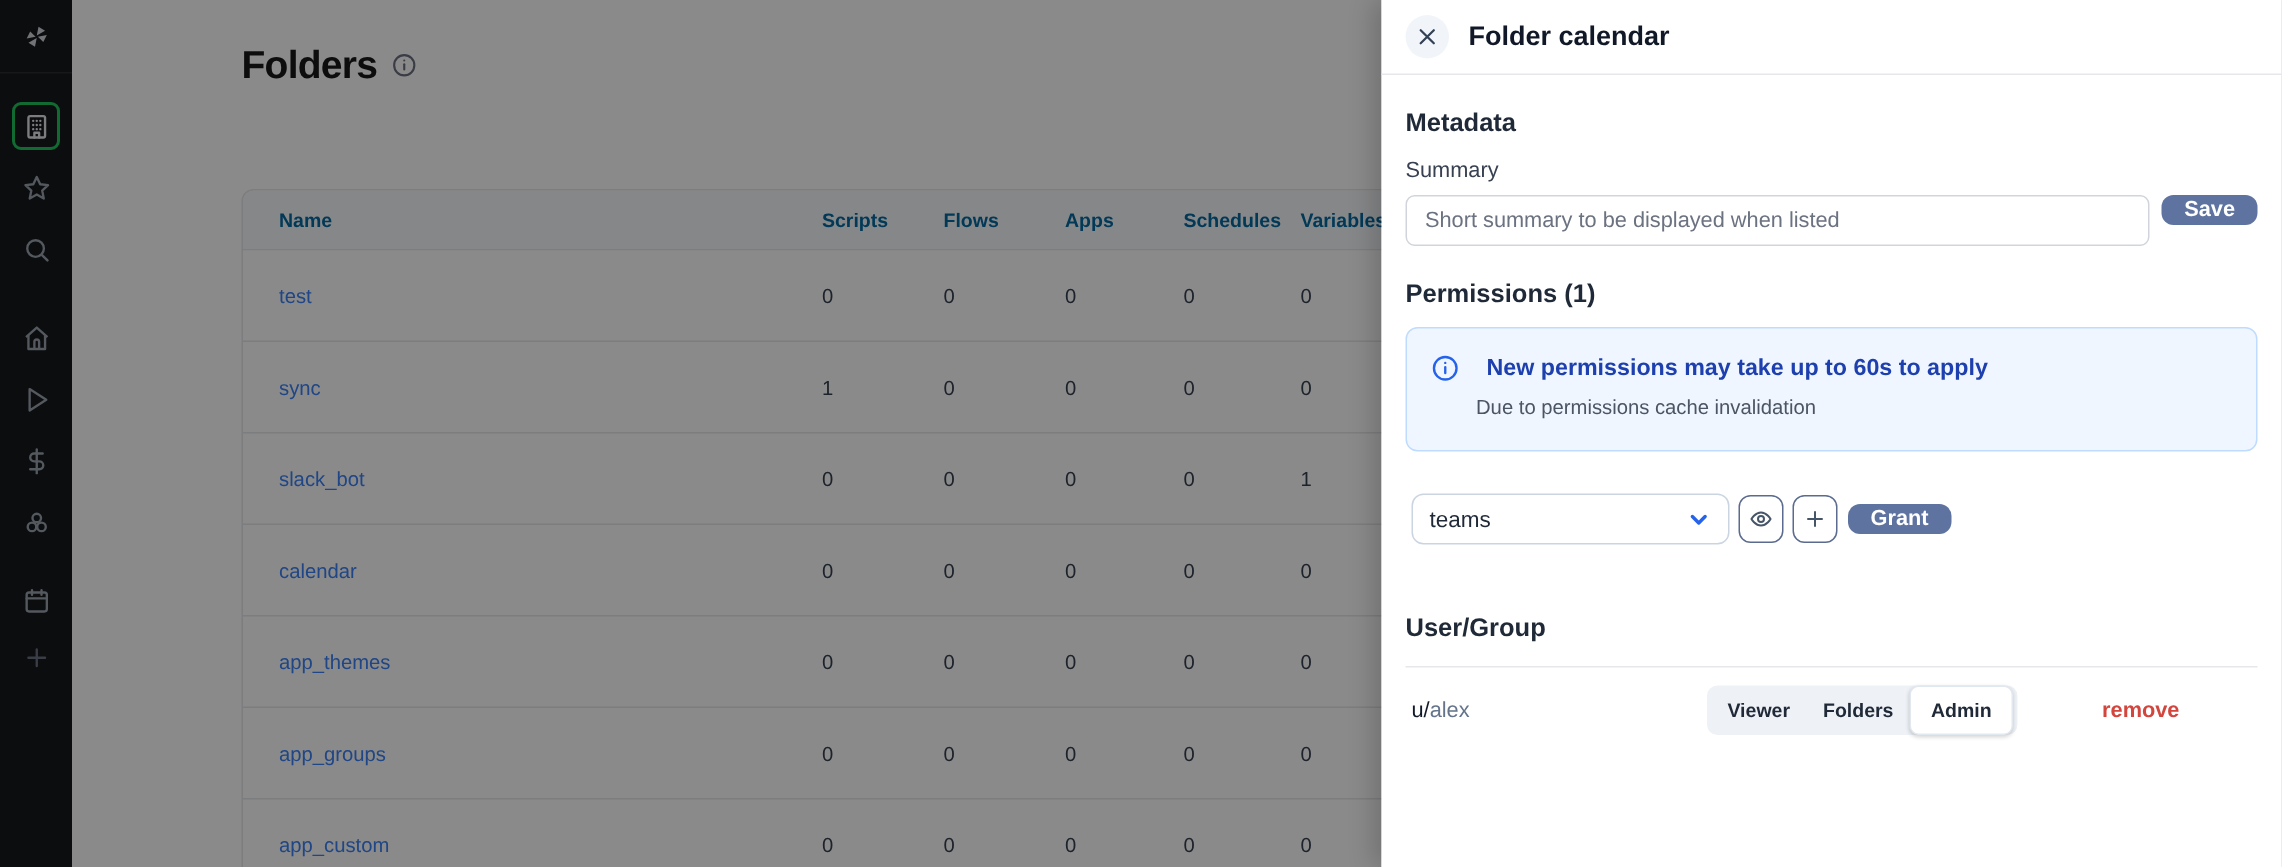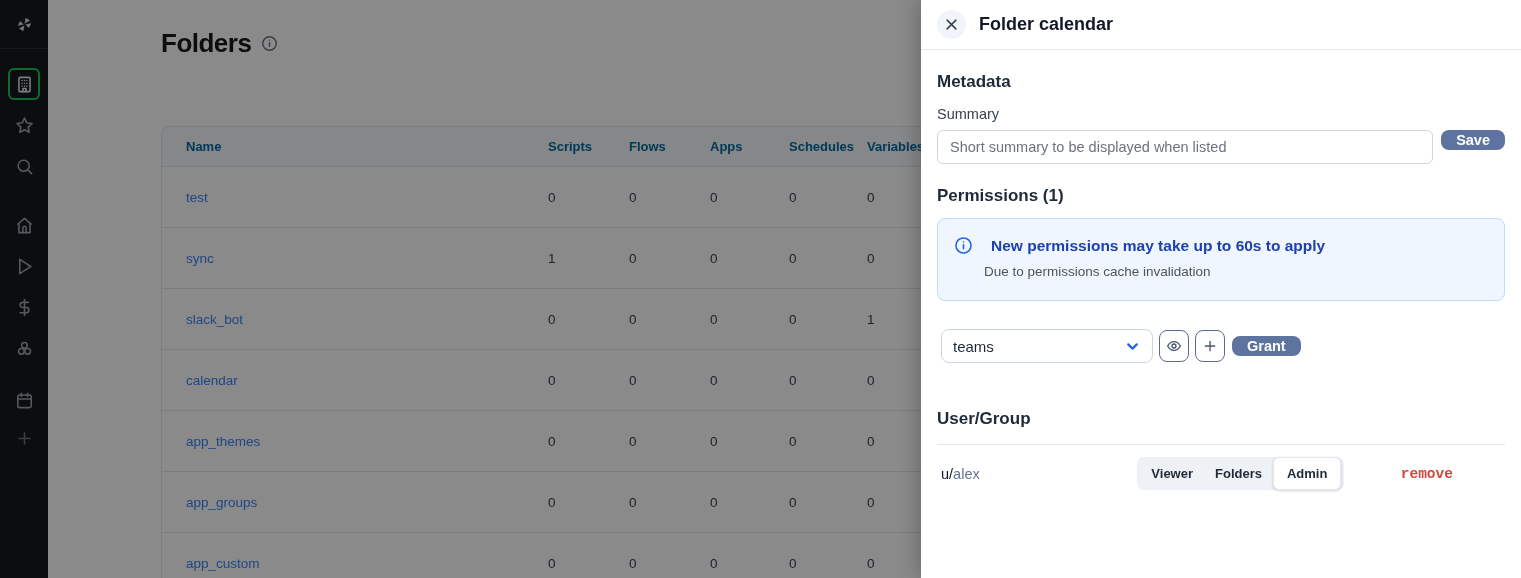--- a/index.html
+++ b/index.html
@@ -52,21 +52,21 @@
   .seg-btn { border:none; background:transparent; font-size:13px; font-weight:700; color:#1f2937; padding:6px 11px; border-radius:6px; cursor:pointer; font-family:"Liberation Sans", sans-serif; white-space:nowrap; }
   .seg-btn.selected { background:#fff; border:1px solid #e2e8f0; box-shadow:0 1px 3px rgba(0,0,0,0.18); padding:8px 13px; margin:-3px 0; }
   .select-box { width:212px; height:34px; margin-left:4px; border:1px solid #cbd5e1; border-radius:8px; background:#fff; display:flex; align-items:center; justify-content:space-between; padding:0 11px; cursor:pointer; }
   .select-box .value { font-size:15px; color:#1f2937; }
   .icon-btn { width:30px; height:32px; border:1px solid #5b6b8f; border-radius:8px; background:#fff; display:flex; align-items:center; justify-content:center; color:#475569; cursor:pointer; }
   .usergroup-heading { margin-top:46px; }
   .member-divider { margin-top:15px; border-top:1px solid #e5e7eb; }
   .member-row { display:flex; align-items:center; justify-content:space-between; padding:12px 4px 0 4px; }
   .member-name { font-size:14.5px; color:#111827; width:140px; }
   .member-name .suffix { color:#64748b; }
-  .remove-link { font-size:14.5px; font-weight:700; color:#d2463e; text-decoration:none; cursor:pointer; margin-right:48px;font-family:Liberation Mono, monospace; }
+  .remove-link { font-size:14.5px; font-weight:700; color:#d2463e; text-decoration:none; cursor:pointer; margin-right:48px; }
 </style>
 </head>
 <body>
 
 <nav class="sidebar">
   <div class="logo-wrap">
     <span class="side-icon" style="color:#d1d5db">
       <svg viewBox="0 0 24 24" fill="currentColor" stroke="none">
         <path d="M12 11 L13.5 3.5 L19 7 Z"></path>
           <path d="M13 12 L20.5 10.5 L17.5 16.5 Z"></path>

